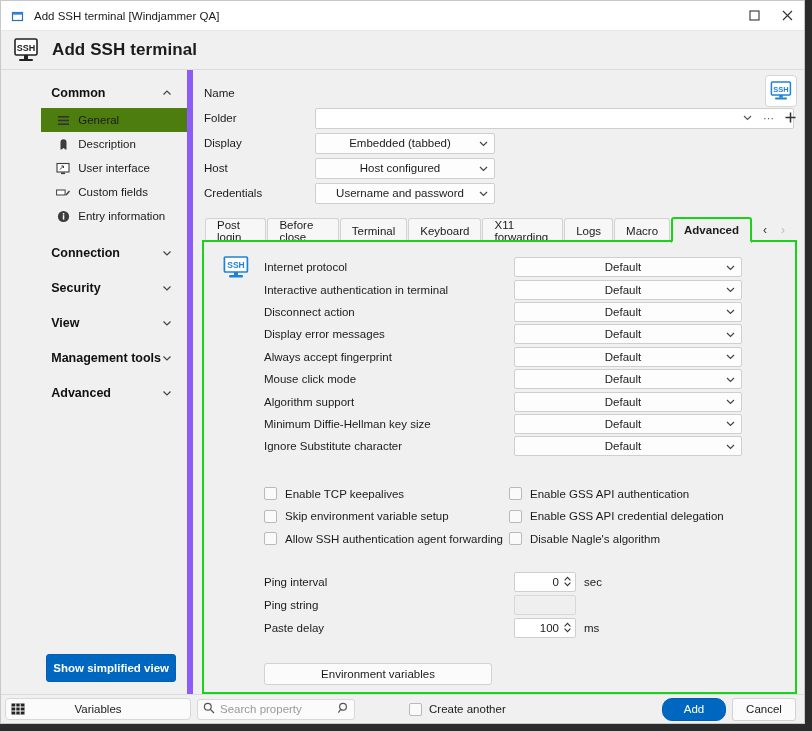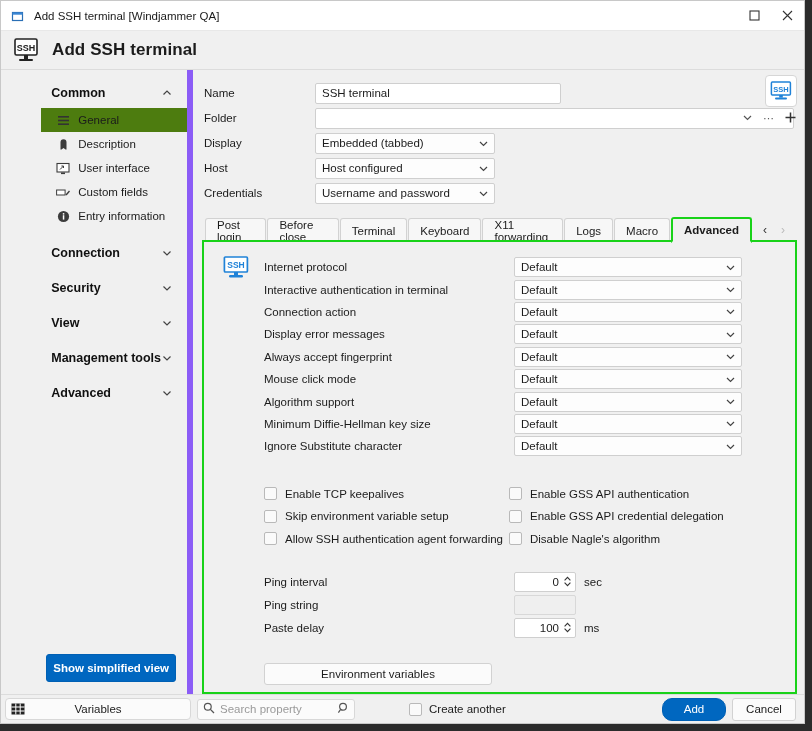--- a/index.html
+++ b/index.html
@@ -187,20 +187,21 @@
     width: 180px;
     height: 21px;
     background: #fdfdfd;
     border: 1px solid #cfcfcf;
     border-radius: 2px;
     display: flex;
     align-items: center;
     padding: 0 5px 0 6px;
     font-size: 11.5px;
     cursor: default;
+    text-align: center;
   }
   .dd .dd-val { flex: 1; overflow: hidden; white-space: nowrap; }
   .dd .dd-arrow { color: #444; display: flex; }
   .app-badge {
     position: absolute;
     right: 7px; top: 5px;
     width: 32px; height: 32px;
     background: #fff;
     border: 1px solid #d6d6d6;
     border-radius: 4px;
@@ -570,23 +571,20 @@
           <text x="11" y="10.6" font-family="Liberation Sans, sans-serif" font-size="7.5" font-weight="bold" text-anchor="middle" fill="#1f82d8">SSH</text>
           <rect x="9.2" y="14" width="3.6" height="2.6" fill="#1f82d8"></rect>
           <rect x="5" y="16.6" width="12" height="2" rx="1" fill="#1f82d8"></rect>
         </svg>
       </div>
 
       <div class="form-top">
 
         <div class="frow">
           <span class="flabel">Name</span>
-          <div class="txtfield name">
-            <span>SSH terminal</span>
-          </div>
         </div>
 
         <div class="frow">
           <span class="flabel">Folder</span>
           <div class="folder-wrap">
             <div class="txtfield folder">
               <span></span>
             </div>
             <div class="folder-ctl">
               <span>
@@ -688,21 +686,21 @@
               <span class="dd-val">Default</span>
               <span class="dd-arrow">
                   <svg width="11" height="11" viewBox="0 0 11 11">
                     <path d="M2 4 L5.5 7.5 L9 4" stroke="#444" stroke-width="1.2" fill="none"></path>
                   </svg>
                 </span>
             </div>
           </div>
 
           <div class="orow">
-            <span class="olabel">Connection action</span>
+            <span class="olabel">Disconnect action</span>
             <div class="dd">
               <span class="dd-val">Default</span>
               <span class="dd-arrow">
                   <svg width="11" height="11" viewBox="0 0 11 11">
                     <path d="M2 4 L5.5 7.5 L9 4" stroke="#444" stroke-width="1.2" fill="none"></path>
                   </svg>
                 </span>
             </div>
           </div>
 

